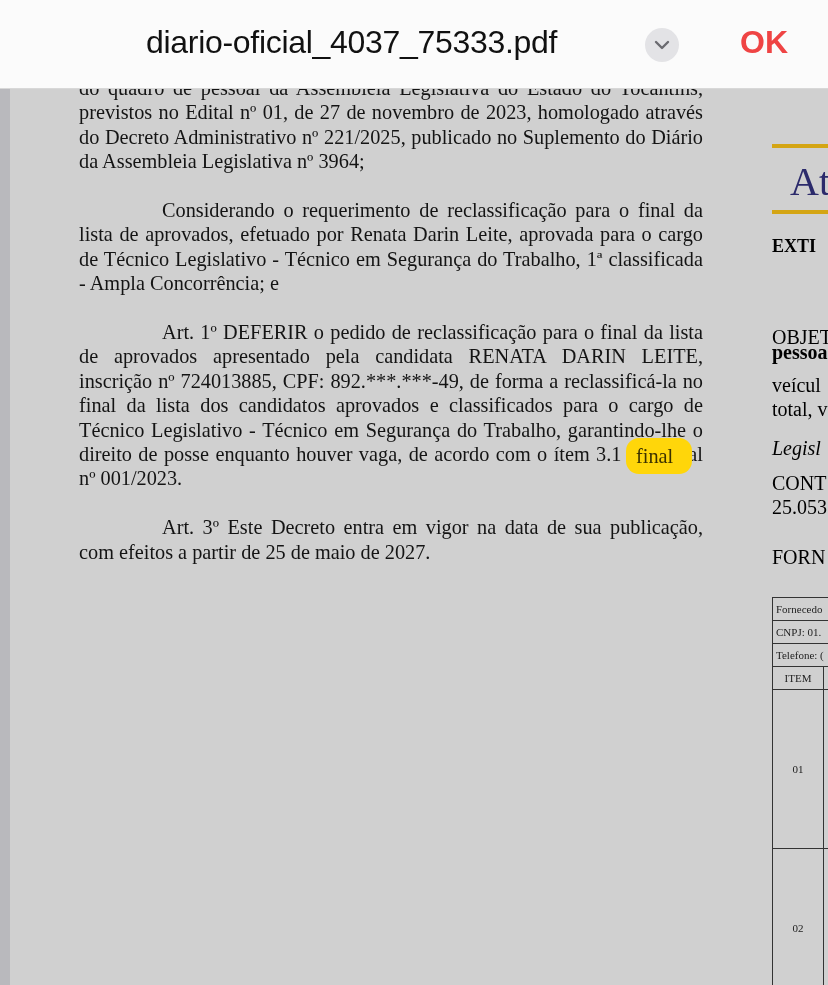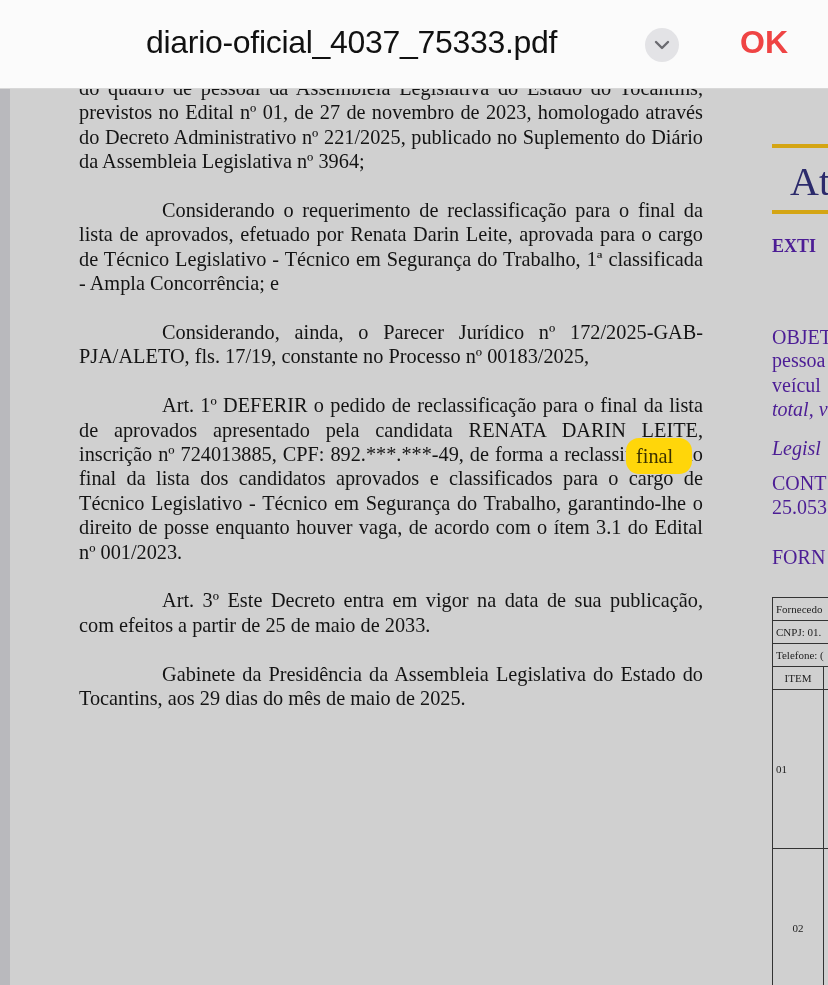--- a/index.html
+++ b/index.html
@@ -82,21 +82,21 @@
     position: absolute; left: 762px; top: 0;
     width: 80px; height: 897px;
   }
   .gold-line { position: absolute; left: 0; width: 80px; height: 4px; background: #d4a514; }
   .at-title {
     position: absolute; left: 18px; top: 70px;
     font-size: 40px; color: #2b2a6b;
   }
   .r-text {
     position: absolute; left: 0;
-    font-size: 20px; line-height: 24.2px; color: #4c1d95;
+    font-size: 20px; line-height: 24.2px; color: #000000;
     white-space: nowrap;
   }
   .extr { font-weight: bold; font-size: 18px; }
   .rtable {
     position: absolute; left: 0; top: 509px;
     width: 80px; border-collapse: collapse;
     font-size: 11px; color: #222;
   }
   .rtable td {
     border: 1px solid #333; padding: 0 3px;
@@ -115,37 +115,35 @@
   </div>
   <div class="ok-btn">OK</div>
 </div>
 
 <div class="viewer">
   <div class="left-gutter"></div>
   <div class="page">
     <div class="col">
       <p>do quadro de pessoal da Assembleia Legislativa do Estado do Tocantins, previstos no Edital nº 01, de 27 de novembro de 2023, homologado através do Decreto Administrativo nº 221/2025, publicado no Suplemento do Diário da Assembleia Legislativa nº 3964;</p>
       <p class="ind">Considerando o requerimento de reclassificação para o final da lista de aprovados, efetuado por Renata Darin Leite, aprovada para o cargo de Técnico Legislativo - Técnico em Segurança do Trabalho, 1ª classificada - Ampla Concorrência; e</p>
-      <p class="ind">Considerando, ainda, o Parecer Jurídico nº 172/2025-GAB-PJA/ALETO, fls. 17/19, constante no Processo nº 00183/2025,</p>
       <p class="ind">Art. 1º DEFERIR o pedido de reclassificação para o final da lista de aprovados apresentado pela candidata RENATA DARIN LEITE, inscrição nº 724013885, CPF: 892.***.***-49, de forma a reclassificá-la no final da lista dos candidatos aprovados e classificados para o cargo de Técnico Legislativo - Técnico em Segurança do Trabalho, garantindo-lhe o direito de posse enquanto houver vaga, de acordo com o ítem 3.1 do Edital nº 001/2023.</p>
-      <p class="ind">Art. 3º Este Decreto entra em vigor na data de sua publicação, com efeitos a partir de 25 de maio de 2033.</p>
-      <p class="ind">Gabinete da Presidência da Assembleia Legislativa do Estado do Tocantins, aos 29 dias do mês de maio de 2025.</p>
+      <p class="ind">Art. 3º Este Decreto entra em vigor na data de sua publicação, com efeitos a partir de 25 de maio de 2027.</p>
     </div>
 
     <div class="hl">final</div>
 
     <div class="right-col">
       <div class="gold-line" style="top:56px;"></div>
       <div class="at-title">At</div>
       <div class="gold-line" style="top:122px;"></div>
       <div class="r-text extr" style="top:146px;">EXTI</div>
       <div class="r-text" style="top:237px;">OBJET</div>
-      <div class="r-text" style="top:260px;">pessoa</div>
+      <div class="r-text" style="top:252px;font-weight:bold;">pessoa</div>
       <div class="r-text" style="top:285px;">veícul</div>
-      <div class="r-text" style="top:309px;font-style:italic;">total, v</div>
+      <div class="r-text" style="top:309px;">total, v</div>
       <div class="r-text" style="top:348px;font-style:italic;">Legisl</div>
       <div class="r-text" style="top:383px;">CONT</div>
       <div class="r-text" style="top:407px;">25.053</div>
       <div class="r-text" style="top:457px;">FORN</div>
 
       <table class="rtable">
         <tbody>
             <tr>
               <td colspan="2">Fornecedo</td>
             </tr>
@@ -153,21 +151,21 @@
               <td colspan="2">CNPJ: 01.</td>
             </tr>
         <tr>
               <td colspan="2">Telefone: (</td>
             </tr>
         <tr>
               <td style="width:44px;text-align:center;">ITEM</td>
               <td></td>
             </tr>
         <tr>
-              <td style="height:158px;">01</td>
+              <td style="height:158px;text-align:center;">01</td>
               <td></td>
             </tr>
         <tr>
               <td style="height:158px;text-align:center;">02</td>
               <td></td>
             </tr>
       </tbody>
         </table>
     </div>
   </div>

